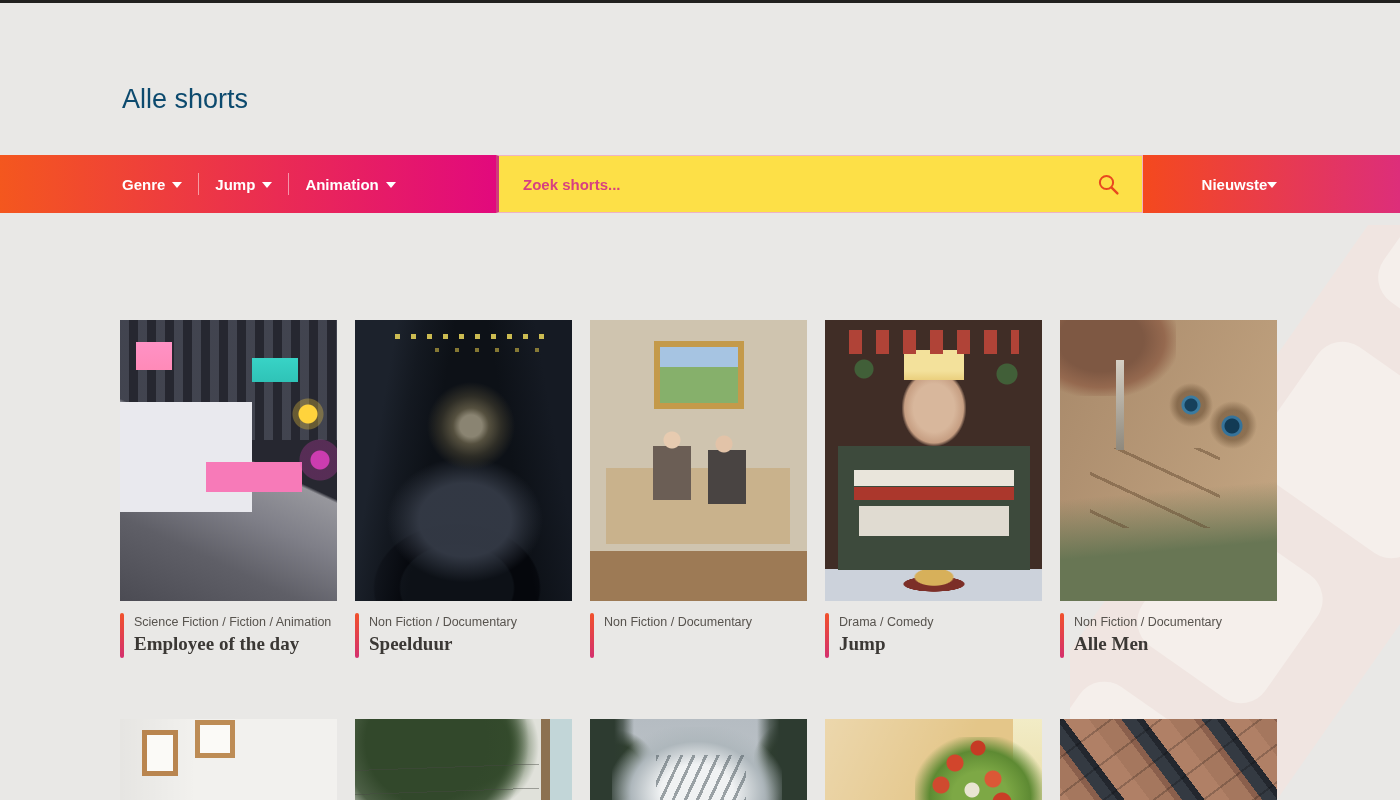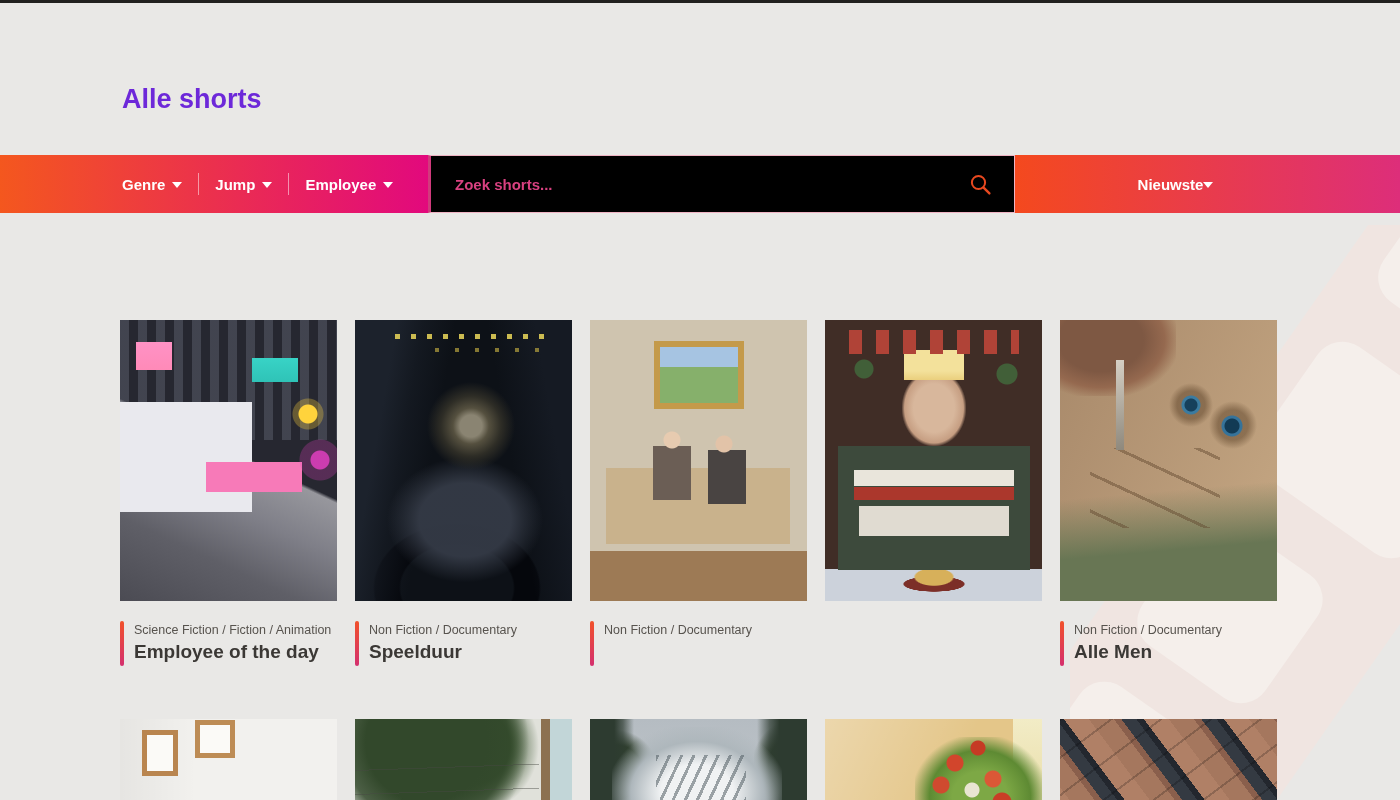--- a/index.html
+++ b/index.html
@@ -4,34 +4,34 @@
 <style>
   html,body{margin:0;padding:0;}
   body{
     width:1400px;height:800px;overflow:hidden;position:relative;
     background:#e9e8e6;
     font-family:"Liberation Sans", sans-serif;
   }
   .topline{height:3px;background:#21211f;}
   h1{
     margin:81px 0 0 122px;font-size:27px;line-height:31px;
-    font-weight:700;color:#6d28d9;
+    font-weight:400;color:#0c4a6e;
   }
   
   .filterbar{display:flex;height:58px;margin-top:40px;position:relative;z-index:2;}
   .fb-left{
-    width:428px;box-sizing:border-box;flex:none;
+    width:496px;box-sizing:border-box;flex:none;
     background:linear-gradient(90deg,#f4571e,#e2097d);
     display:flex;align-items:center;padding-left:122px;
   }
   .fitem{display:flex;align-items:center;gap:7px;color:#fff;font-weight:700;font-size:15px;cursor:pointer;white-space:nowrap;}
   .tri{width:0;height:0;border-left:5px solid transparent;border-right:5px solid transparent;border-top:6px solid #fff;margin-top:2px;}
   .fsep{width:1px;height:22px;background:rgba(255,255,255,.5);margin:0 16px;flex:none;}
   .fb-search{
-    width:587px;box-sizing:border-box;flex:none;background:#000000;
+    width:647px;box-sizing:border-box;flex:none;background:#fde047;
     border:1px solid #efb3c3;border-left:3px solid #d13a7c;
     display:flex;position:relative;
   }
   .fb-search input{
     flex:1;border:0;outline:0;background:transparent;
     padding:0 60px 0 24px;font-family:"Liberation Sans",sans-serif;
     font-size:15px;font-weight:700;color:#d84180;
   }
   .fb-search input::placeholder{color:#d84180;opacity:1;}
   .search-icon{position:absolute;right:22px;top:17px;cursor:pointer;}
@@ -42,24 +42,24 @@
   }
   
   .watermark{position:absolute;top:225px;right:0;width:330px;height:575px;z-index:0;overflow:hidden;pointer-events:none;}
   
   .grid{
     position:relative;z-index:1;margin:107px 0 0 120px;width:1157px;
     display:grid;grid-template-columns:repeat(5,217px);column-gap:18px;row-gap:65px;
   }
   .card{height:334px;}
   .thumb{width:217px;height:281px;cursor:pointer;background-color:#777;}
-  .meta{display:flex;margin-top:20px;}
+  .meta{display:flex;margin-top:12px;}
   .accent{width:4px;height:45px;border-radius:2px;background:linear-gradient(#f1512b,#d4306f);margin-right:10px;flex:none;}
   .genres{font-size:12.5px;color:#57534e;line-height:15px;padding-top:2px;}
-  .title{font-size:19px;font-weight:700;color:#3b3835;line-height:24px;margin-top:2px;cursor:pointer;}
+  .title{font-size:19px;font-weight:700;color:#3b3835;line-height:24px;margin-top:2px;cursor:pointer;font-family:Liberation Serif, serif;}
   
   .t1{background:
     linear-gradient(#ff92c5,#ff8ab8) 16px 22px / 36px 28px no-repeat,
     linear-gradient(#38d3c6,#2fc3b7) 132px 38px / 46px 24px no-repeat,
     radial-gradient(circle, #ffd33c 0 9px, rgba(255,211,60,.3) 10px 15px, transparent 16px) 168px 74px / 40px 40px no-repeat,
     radial-gradient(circle, rgba(233,64,198,.85) 0 9px, rgba(233,64,198,.25) 10px 20px, transparent 21px) 178px 118px / 44px 44px no-repeat,
     linear-gradient(#f77ab8,#f77ab8) 86px 142px / 96px 30px no-repeat,
     linear-gradient(#e9e9ee,#e9e9ee) -18px 82px / 150px 110px no-repeat,
     linear-gradient(#131318,#131318) -14px 86px / 142px 102px no-repeat,
     repeating-linear-gradient(90deg, rgba(137,143,160,.28) 0 9px, transparent 9px 18px) 0 0 / 100% 120px no-repeat,
@@ -175,21 +175,21 @@
       <span>Genre</span>
       <i class="tri"></i>
     </div>
     <span class="fsep"></span>
     <div class="fitem">
       <span>Jump</span>
       <i class="tri"></i>
     </div>
     <span class="fsep"></span>
     <div class="fitem">
-      <span>Employee</span>
+      <span>Animation</span>
       <i class="tri"></i>
     </div>
   </div>
   <div class="fb-search">
     <input type="text" placeholder="Zoek shorts..." style="">
     <svg class="search-icon" width="23" height="23" viewBox="0 0 23 23" xmlns="http://www.w3.org/2000/svg">
       <circle cx="9.5" cy="9.5" r="6.6" fill="none" stroke="#e8481f" stroke-width="2"></circle>
       <line x1="14.6" y1="14.6" x2="20.4" y2="20.4" stroke="#e8481f" stroke-width="2.4" stroke-linecap="round"></line>
     </svg>
   </div>
@@ -228,20 +228,27 @@
     <div class="meta">
       <div class="accent"></div>
       <div>
         <div class="genres">Non Fiction / Documentary</div>
       </div>
     </div>
   </article>
 
   <article class="card">
     <div class="thumb t4"></div>
+    <div class="meta">
+      <div class="accent"></div>
+      <div>
+        <div class="genres">Drama / Comedy</div>
+        <div class="title">Jump</div>
+      </div>
+    </div>
   </article>
 
   <article class="card">
     <div class="thumb t5"></div>
     <div class="meta">
       <div class="accent"></div>
       <div>
         <div class="genres">Non Fiction / Documentary</div>
         <div class="title">Alle Men</div>
       </div>

